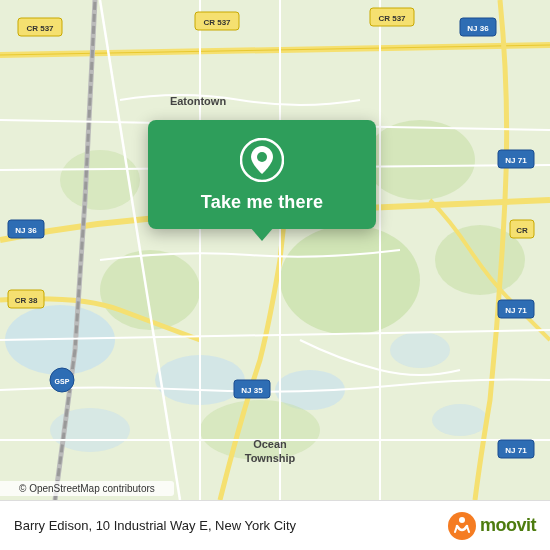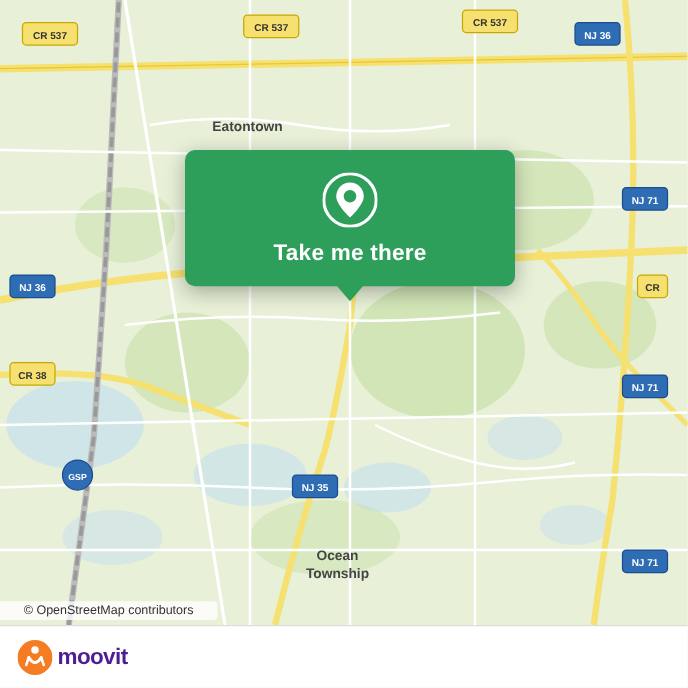--- a/index.html
+++ b/index.html
@@ -26,21 +26,21 @@
       height: 100%;
       position: absolute;
       top: 0; left: 0;
     }
 
     
     .popup-card {
       position: absolute;
       top: 120px;
       left: 148px;
-      width: 264px;
+      width: 228px;
       background: #2e9e5b;
       border-radius: 8px;
       display: flex;
       flex-direction: column;
       align-items: center;
       padding: 18px 20px 16px;
       box-shadow: 0 4px 16px rgba(0,0,0,0.3);
       cursor: pointer;
     }
 
@@ -107,21 +107,21 @@
 
     .moovit-logo {
       display: flex;
       align-items: center;
       gap: 4px;
     }
 
     .moovit-text {
       font-size: 18px;
       font-weight: 700;
-      color: #4c1d95;
+      color: #4d7c0f;
       letter-spacing: -0.5px;
     }
 
     .moovit-icon {
       width: 28px;
       height: 28px;
     }
   </style>
 </head>
 <body>
@@ -229,20 +229,21 @@
     </svg>
     <button class="take-me-there-btn">Take me there</button>
   </div>
 
   <div class="osm-attribution">
     <span>© OpenStreetMap contributors</span>
   </div>
 </div>
 
 <div id="bottom-bar">
+  <span class="address-text">Barry Edison, 10 Industrial Way E, New York City</span>
   <div class="moovit-logo">
 
     <svg class="moovit-icon" viewBox="0 0 28 28" xmlns="http://www.w3.org/2000/svg">
       <circle cx="14" cy="14" r="14" fill="#f57c22"></circle>
       <circle cx="14" cy="8" r="3" fill="white"></circle>
       <path d="M9 14 Q14 22 19 14" stroke="white" stroke-width="2.5" fill="none" stroke-linecap="round"></path>
       <line x1="9" y1="14" x2="7" y2="20" stroke="white" stroke-width="2" stroke-linecap="round"></line>
       <line x1="19" y1="14" x2="21" y2="20" stroke="white" stroke-width="2" stroke-linecap="round"></line>
     </svg>
     <span class="moovit-text">moovit</span>

